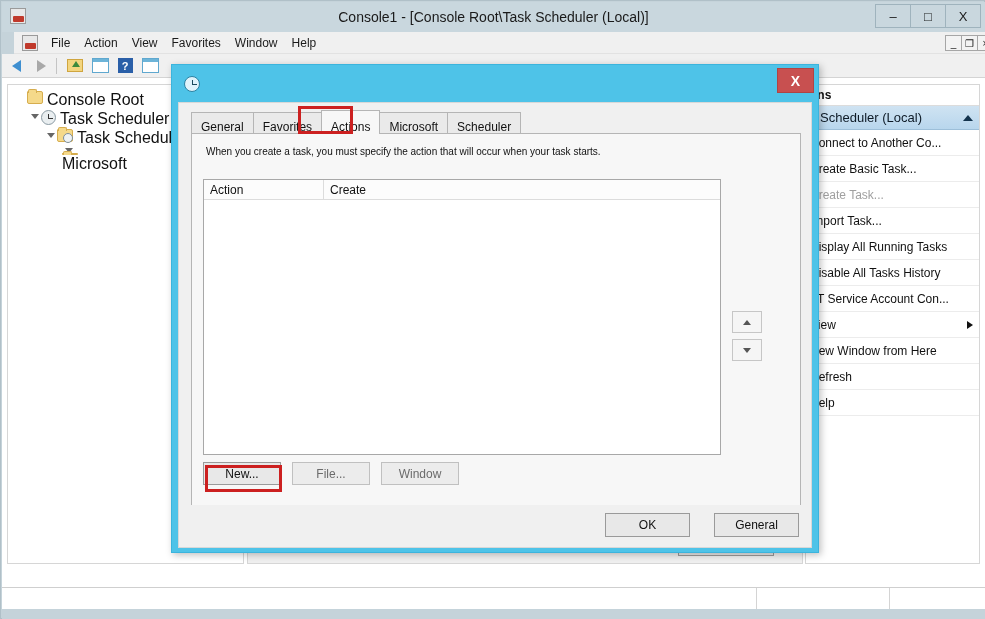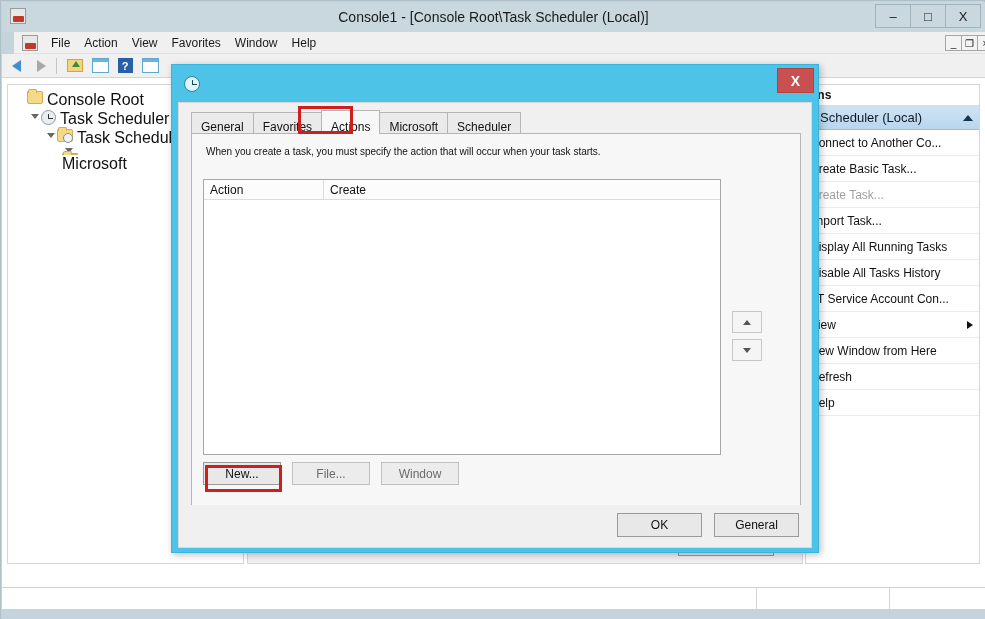--- a/index.html
+++ b/index.html
@@ -353,21 +353,21 @@
   }
   .dlg-btn.disabled { color: #6b6b6b; background:#ececec; border-color:#c0c0c0; }
   .new-highlight {
     position: absolute; left: 204px; top: 464px;
     width: 77px; height: 27px;
     border: 3px solid #cc2020;
     z-index: 30; pointer-events: none;
   }
   .okcancel {
     position: absolute; right: 12px; bottom: 10px;
-    display: flex; gap: 12px;
+    display: flex; gap: 24px;
   }
   .okcancel .dlg-btn { width: 85px; height: 24px; }
 
   .dlg-foot {
     position: absolute; left: 0; bottom: 0;
     width: 100%; height: 42px;
     background: #f0f0f0;
   }
 
   

